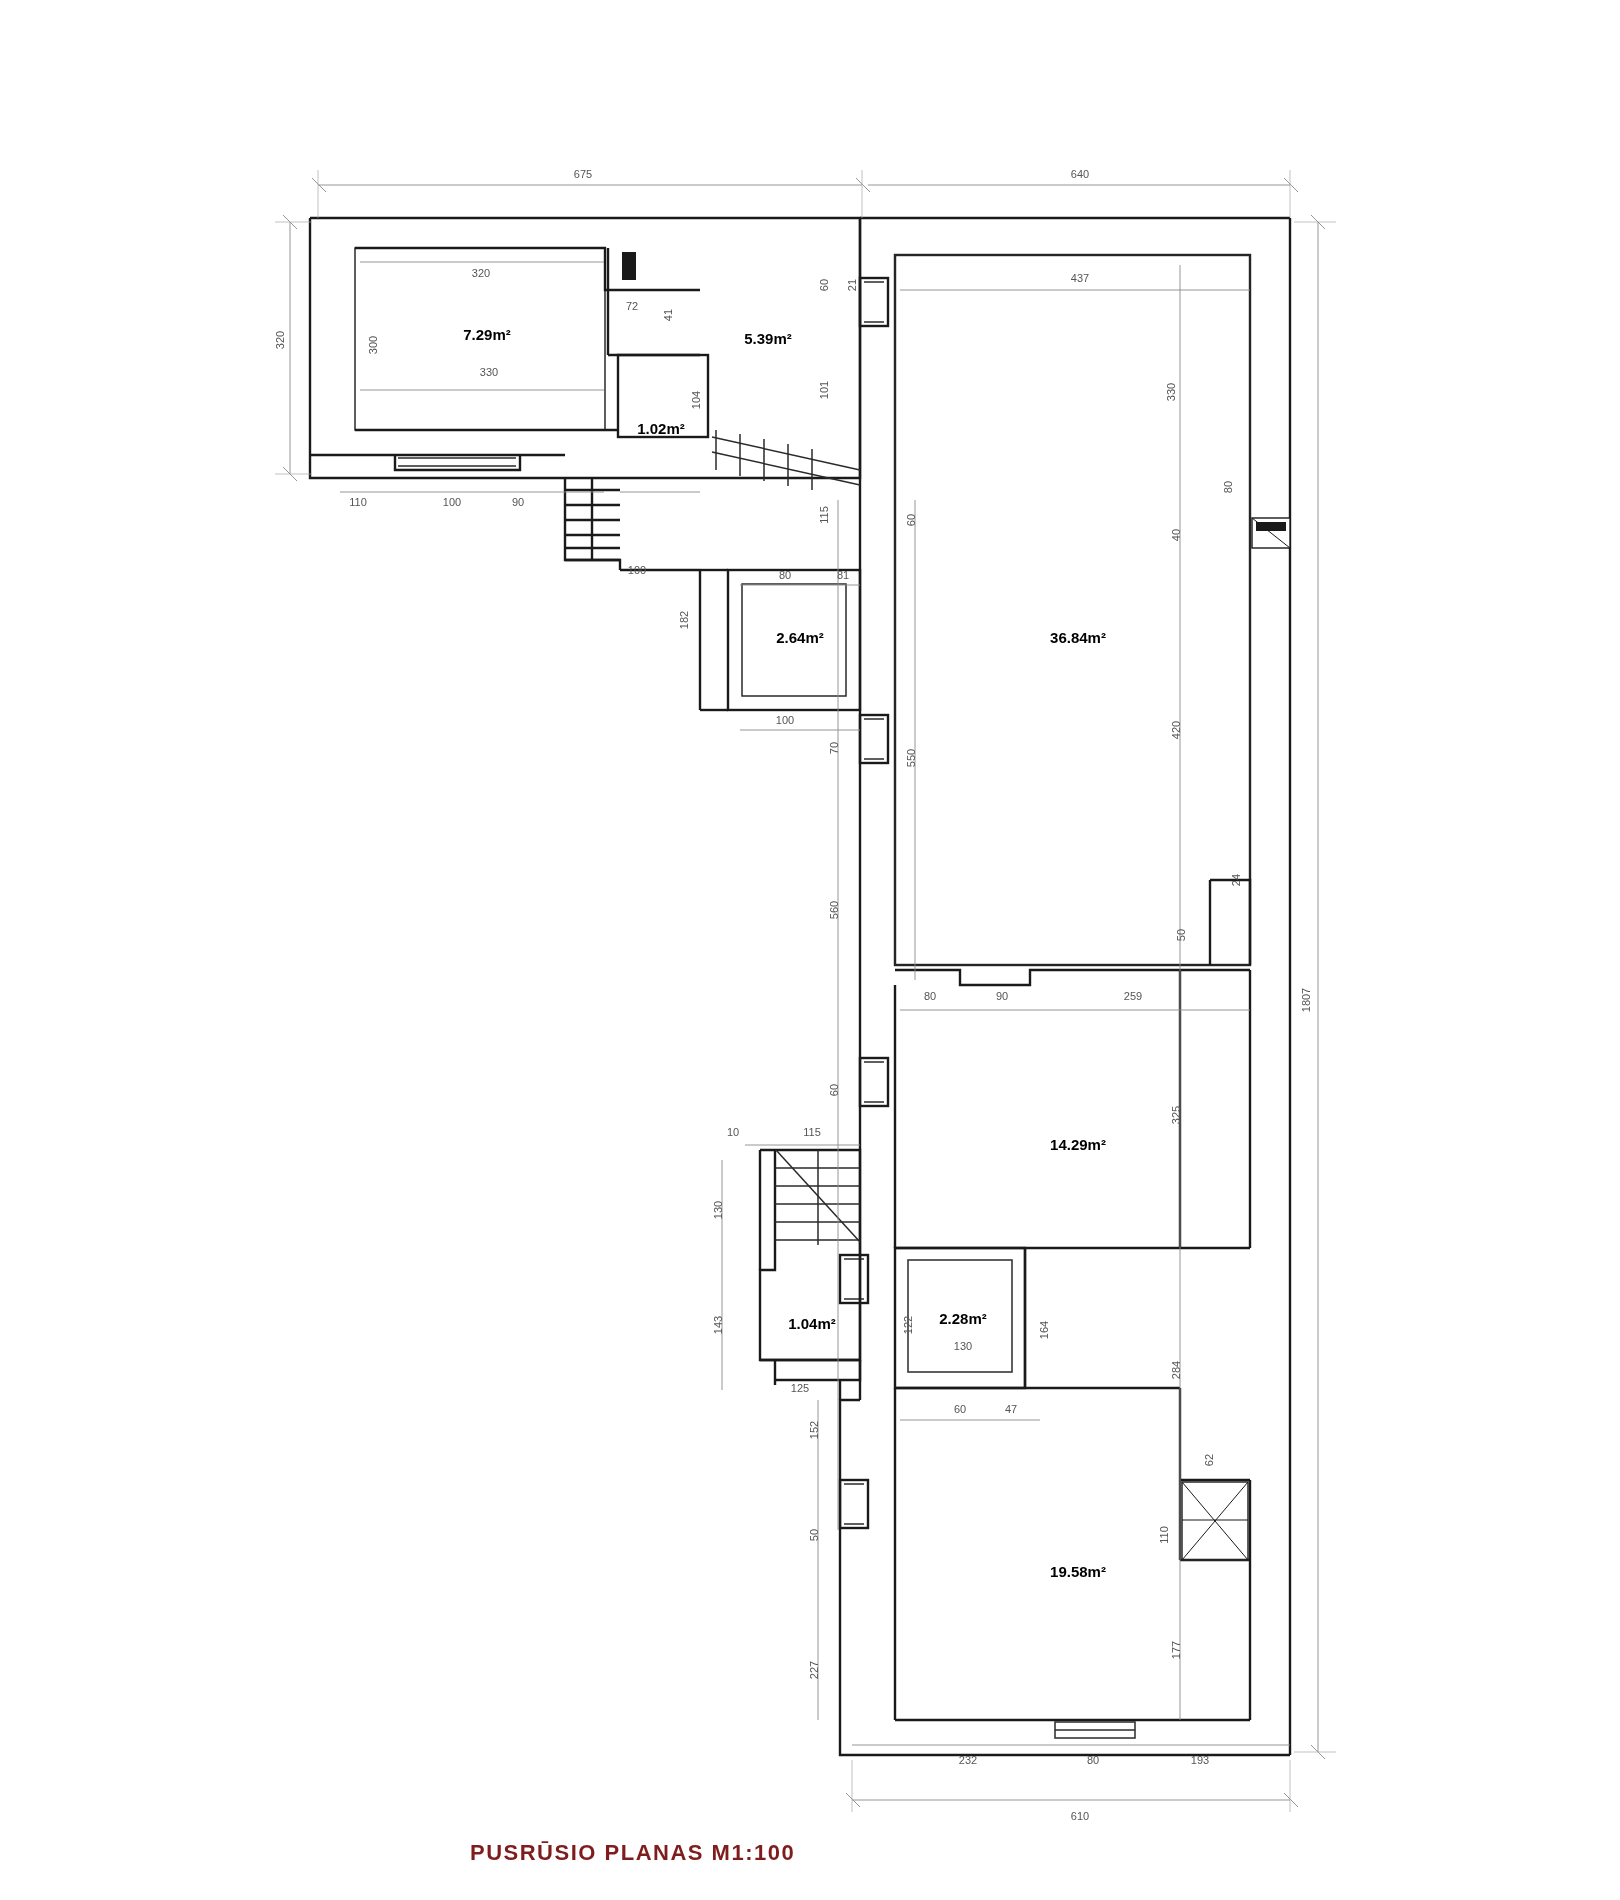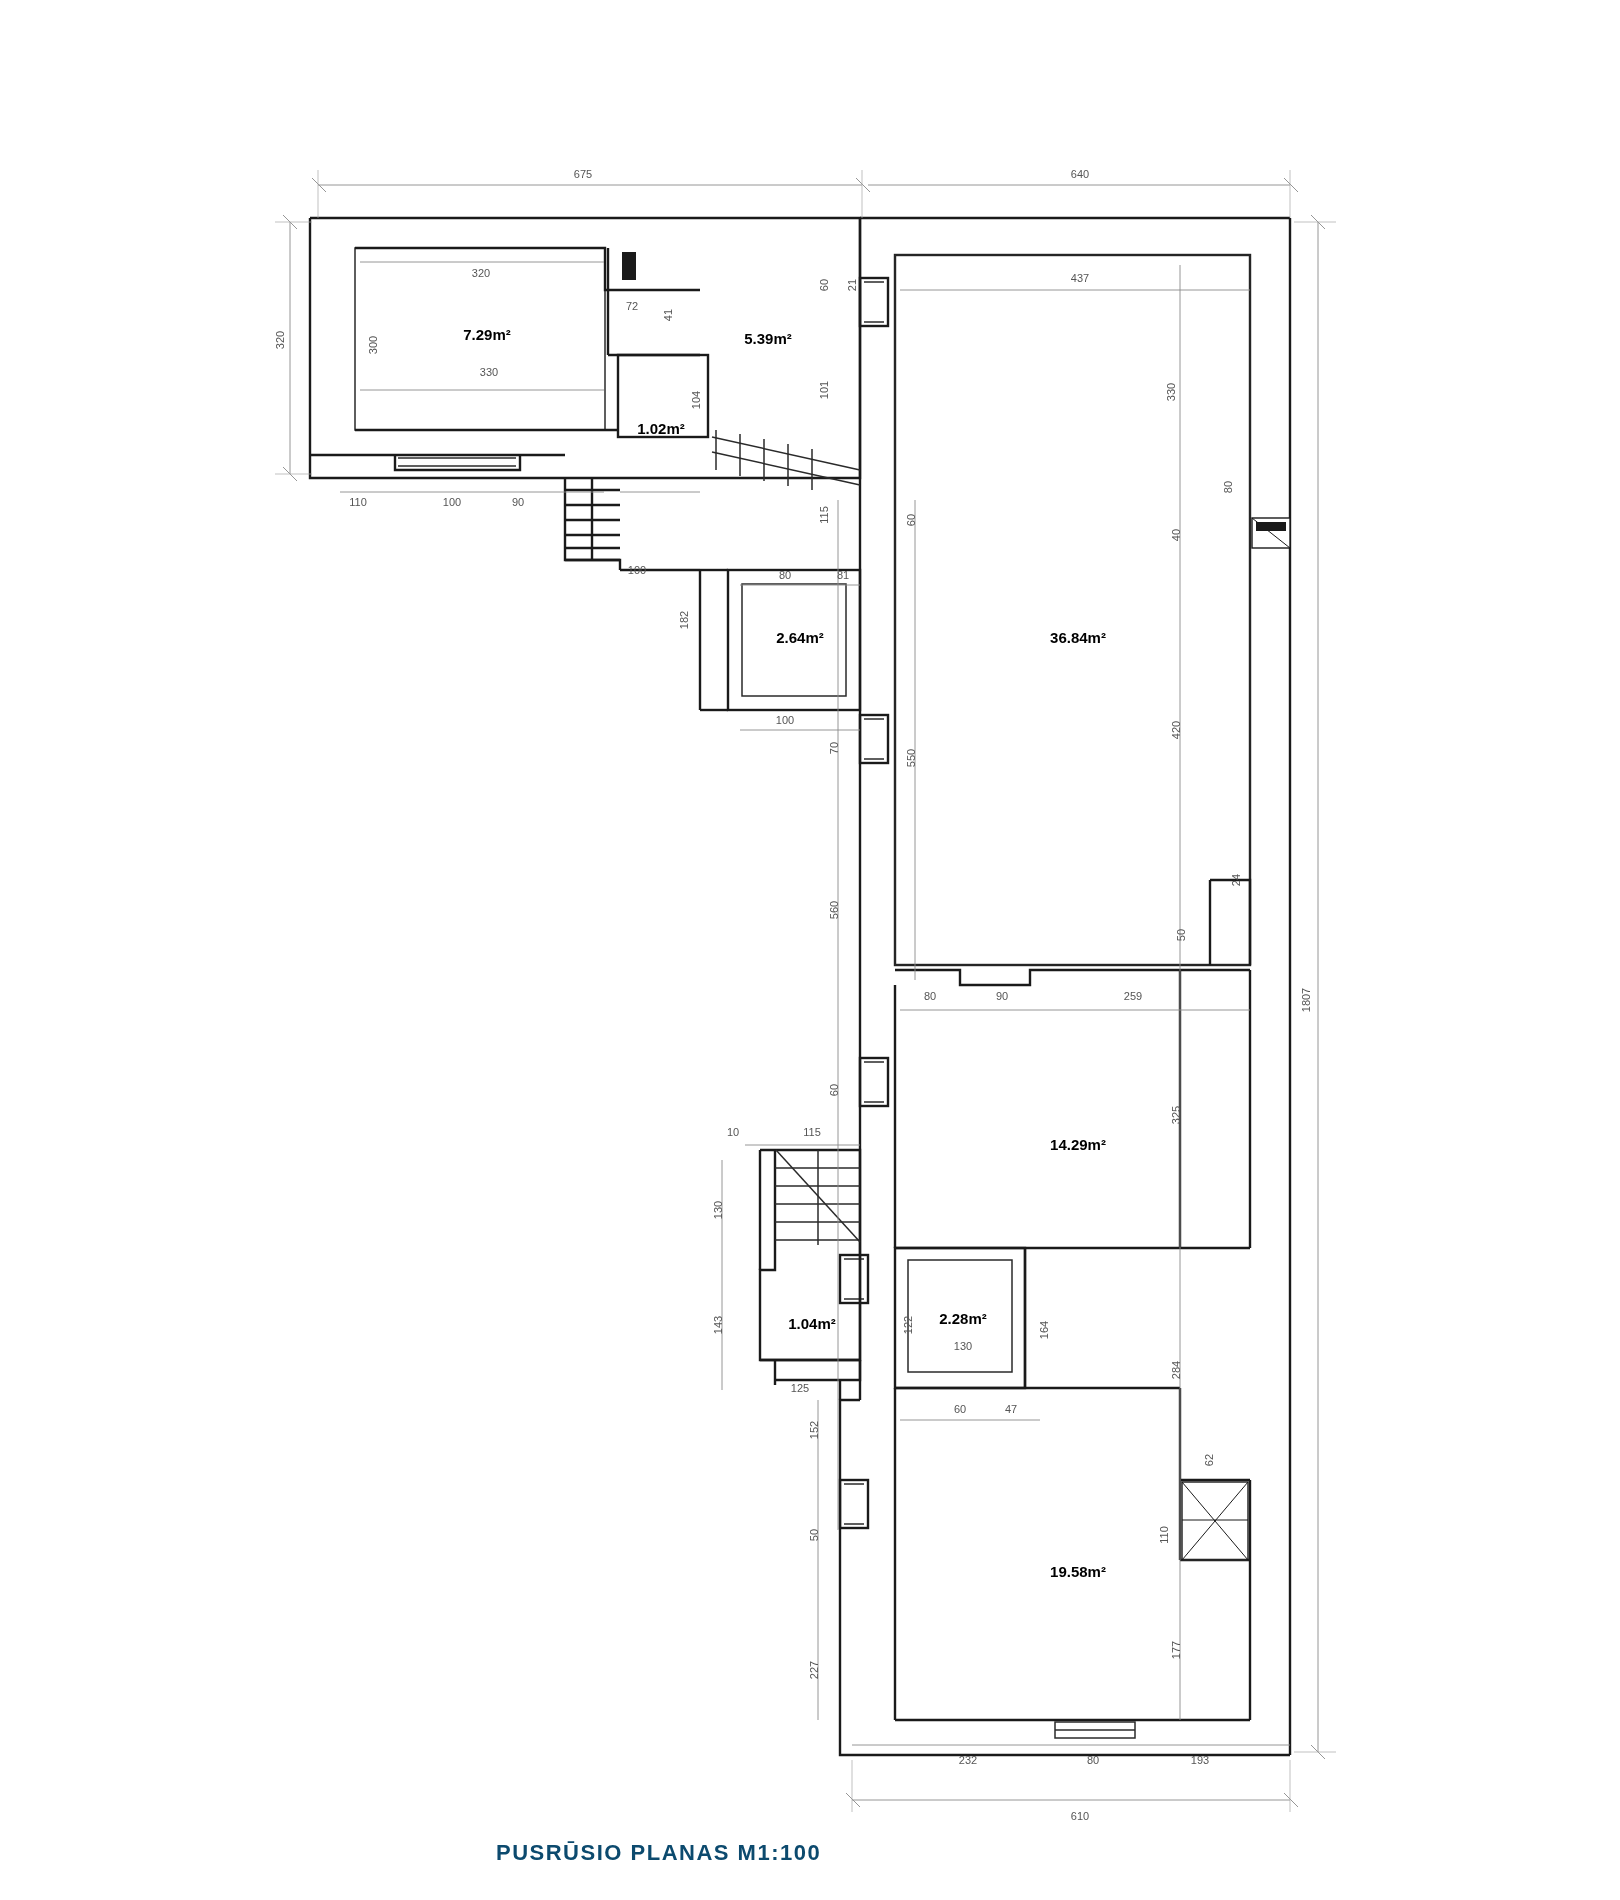--- a/index.html
+++ b/index.html
@@ -1,26 +1,26 @@
 <!DOCTYPE html>
 <html><head>
 <meta charset="utf-8">
 <style>
   html,body{margin:0;padding:0;background:#ffffff;}
   body{width:1620px;height:1900px;font-family:"Liberation Sans",sans-serif;color:#000;position:relative;overflow:hidden;}
   #sheet{position:absolute;inset:0;}
   svg{position:absolute;left:0;top:0;}
   .title{
     position:absolute;
-    left:496px; top:1840px;
+    left:470px; top:1840px;
     font-family:"Liberation Sans",sans-serif;
     font-size:22px;
     font-weight:bold;
     letter-spacing:1.5px;
-    color:#0c4a6e;
+    color:#7f1d1d;
     white-space:nowrap;
   }
   .arealbl{
     font-family:"Liberation Sans",sans-serif;
     font-size:15px;
     font-weight:bold;
     fill:#000;
     text-anchor:middle;
   }
   .dimlbl{

